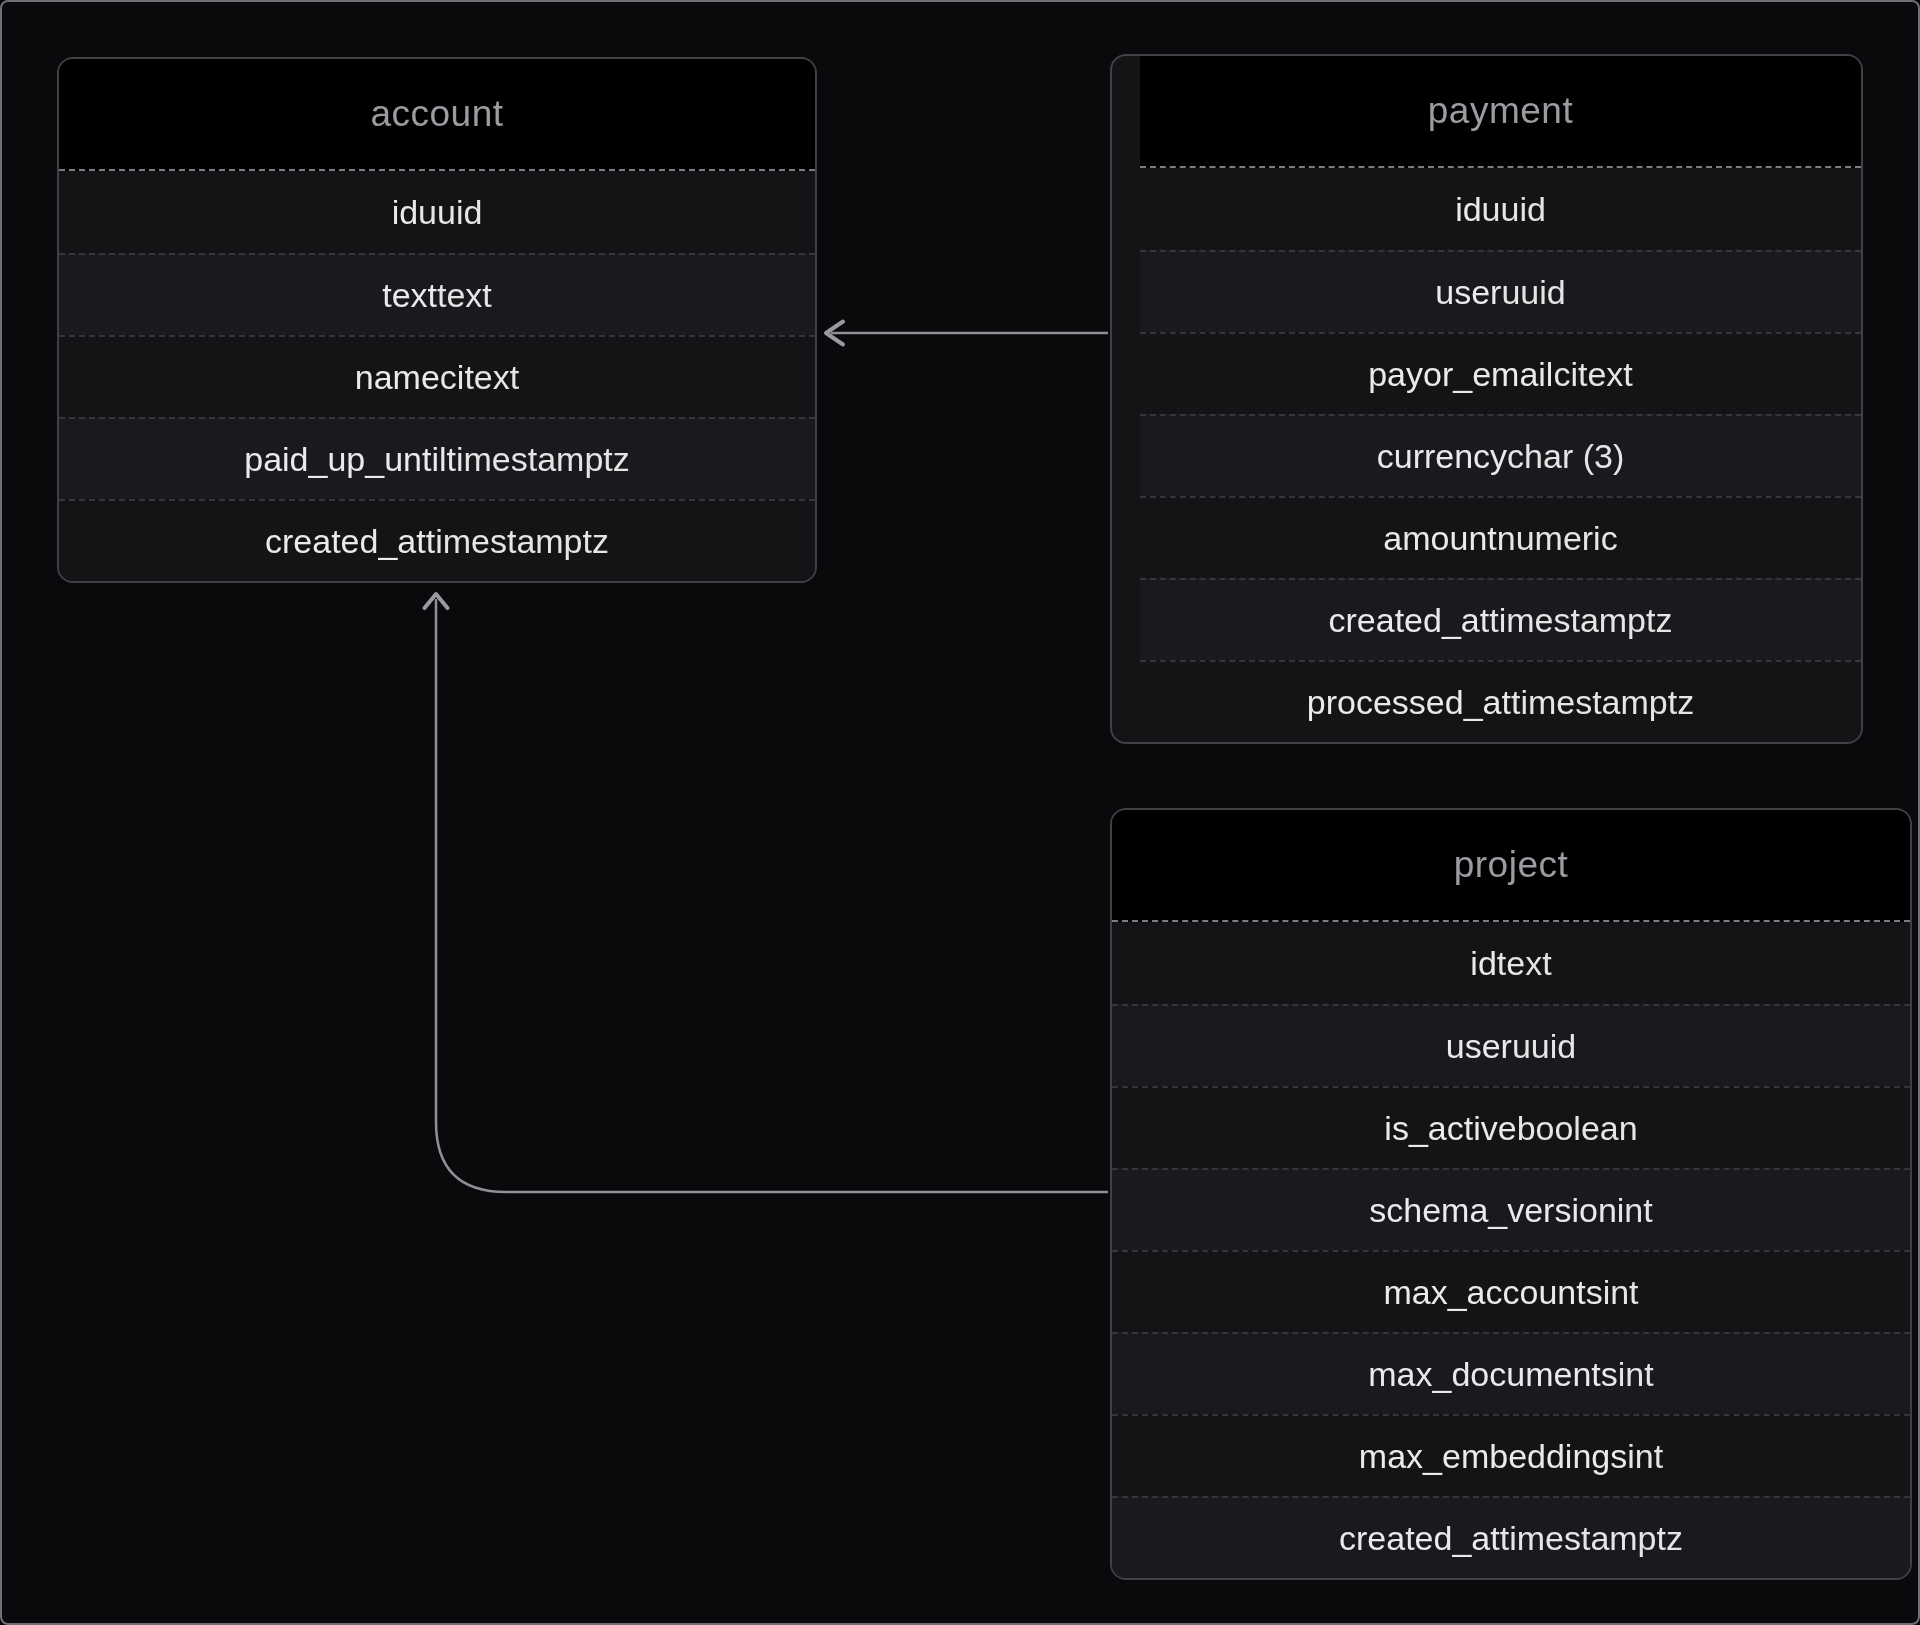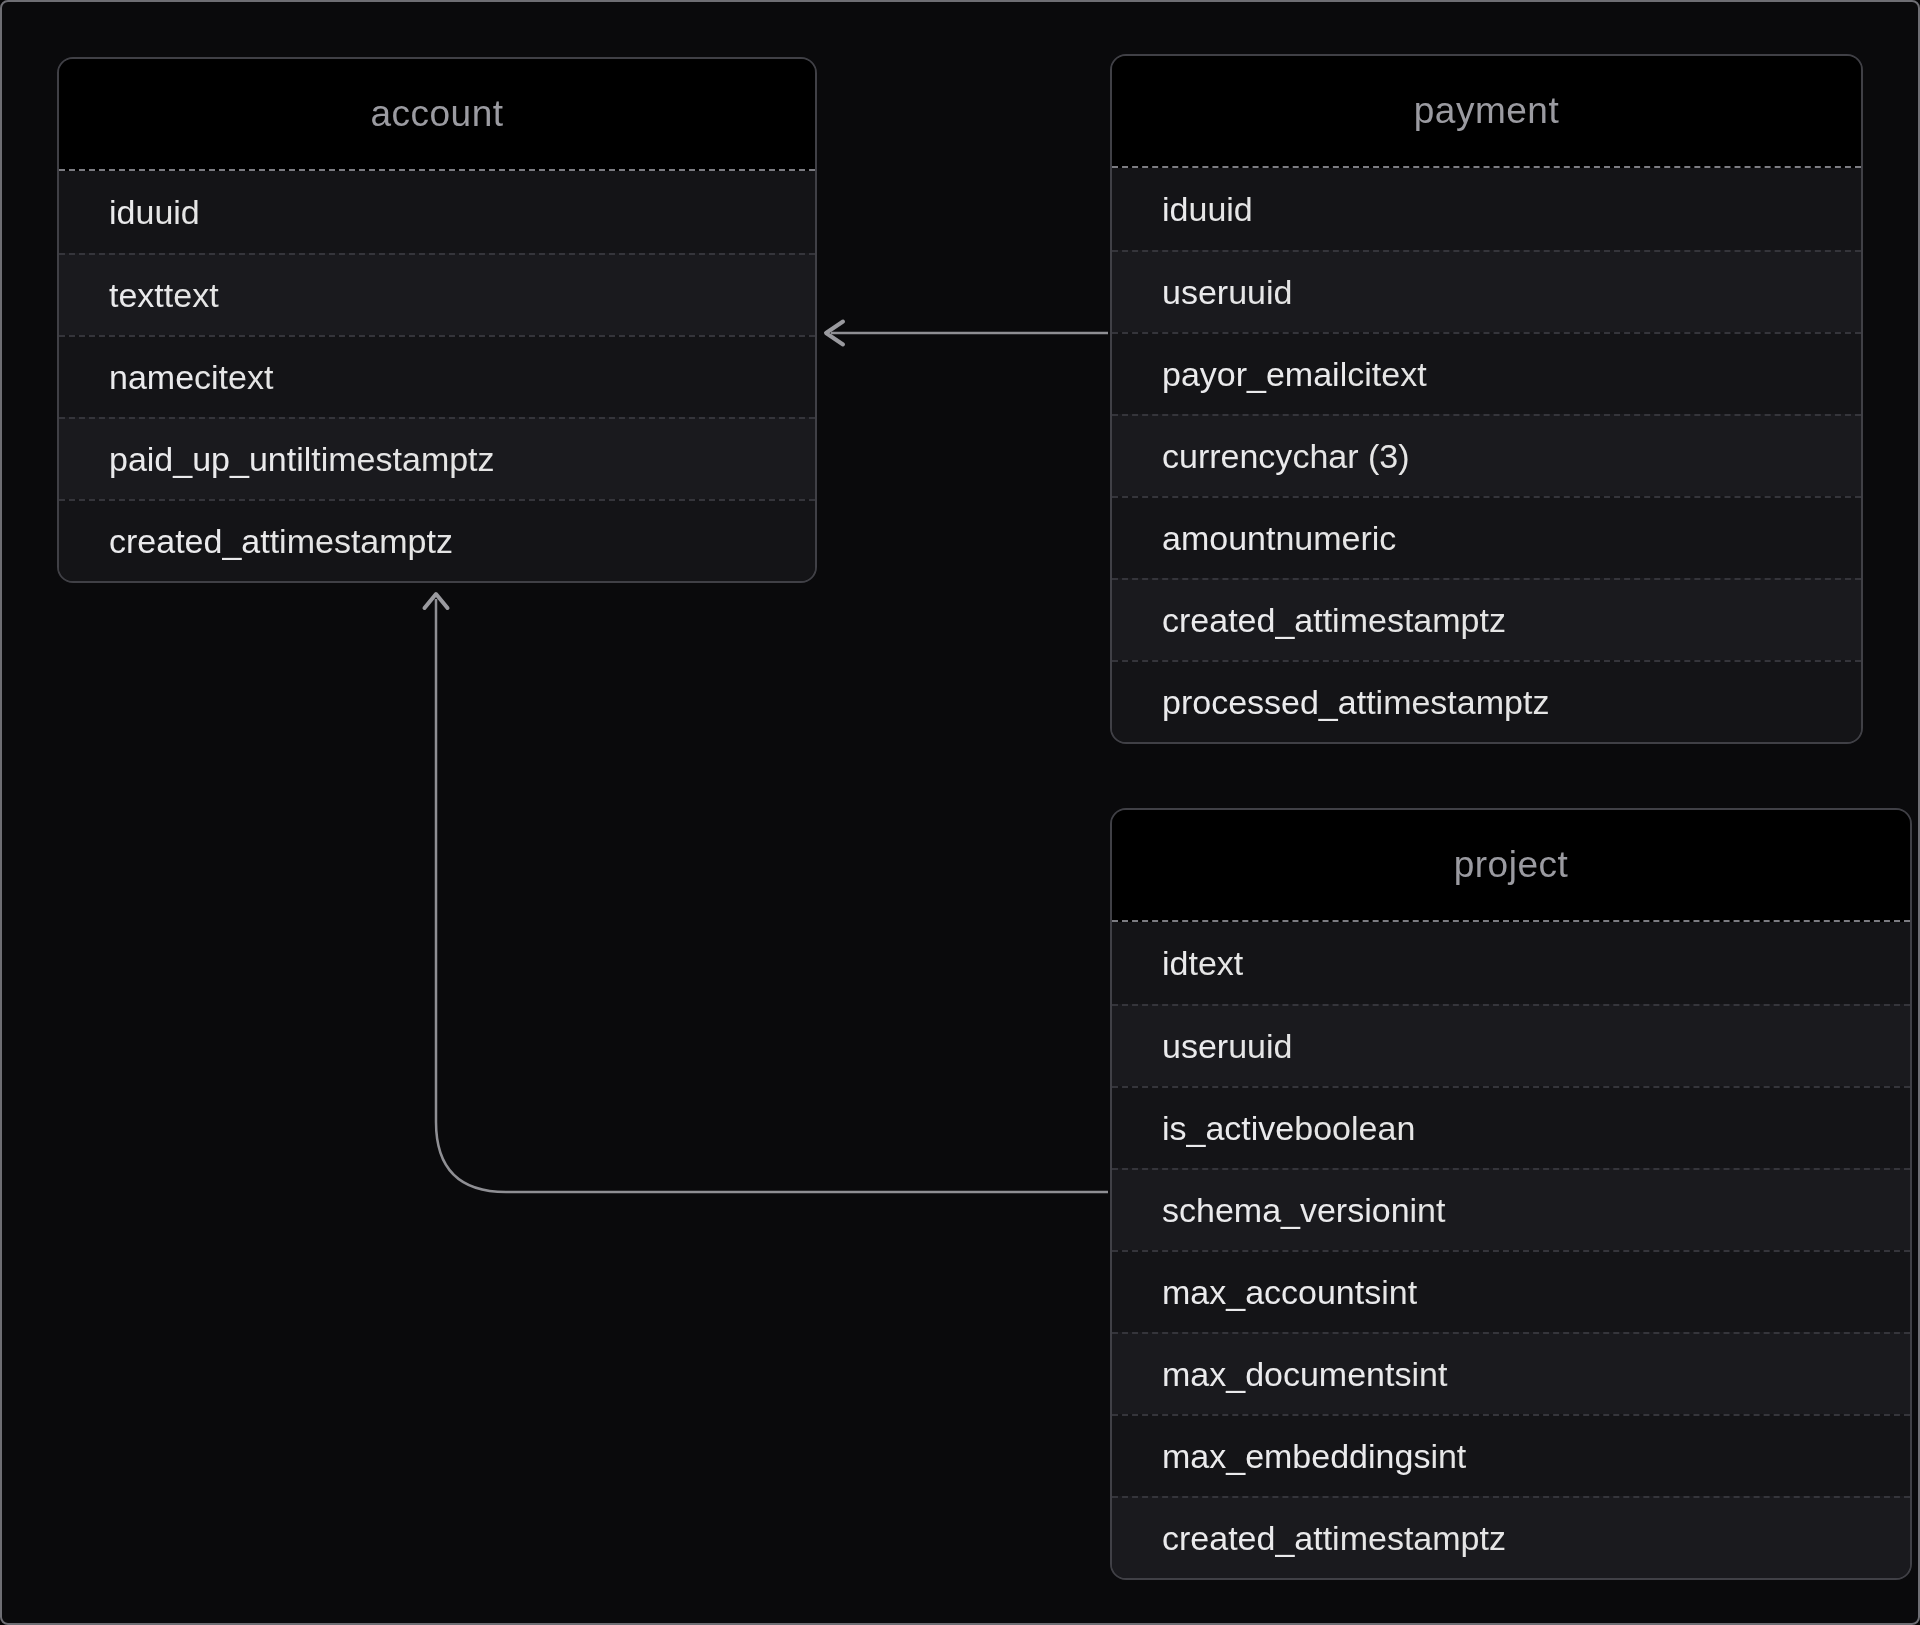--- a/index.html
+++ b/index.html
@@ -56,21 +56,21 @@
   }
   .t-title {
     font-size: 37px;
     color: #9b9ba1;
     letter-spacing: 0.5px;
   }
   .t-row {
     height: 82px;
     display: flex;
     align-items: center;
-    justify-content: flex-start;
+    justify-content: center;
     padding: 0 50px;
     box-sizing: border-box;
     background: #141417;
   }
   .t-row + .t-row {
     border-top: 2px dashed #35353b;
   }
   .t-row:nth-child(even) {
     background: #1a1a1e;
   }
@@ -120,21 +120,21 @@
           <span class="col-name">paid_up_until</span>
           <span class="col-type">timestamptz</span>
         </div>
         <div class="t-row">
           <span class="col-name">created_at</span>
           <span class="col-type">timestamptz</span>
         </div>
       </div>
   </section>
 
-  <section class="db-table" style="left:1108px; top:52px; width:753px;">
+  <section class="db-table" style="left:1108px; top:52px; width:753px;padding-left:28px;">
     <header class="t-header">
       <span class="t-title">payment</span>
     </header>
     <div class="t-rows">
         <div class="t-row">
           <span class="col-name">id</span>
           <span class="col-type">uuid</span>
         </div>
         <div class="t-row">
           <span class="col-name">user</span>

